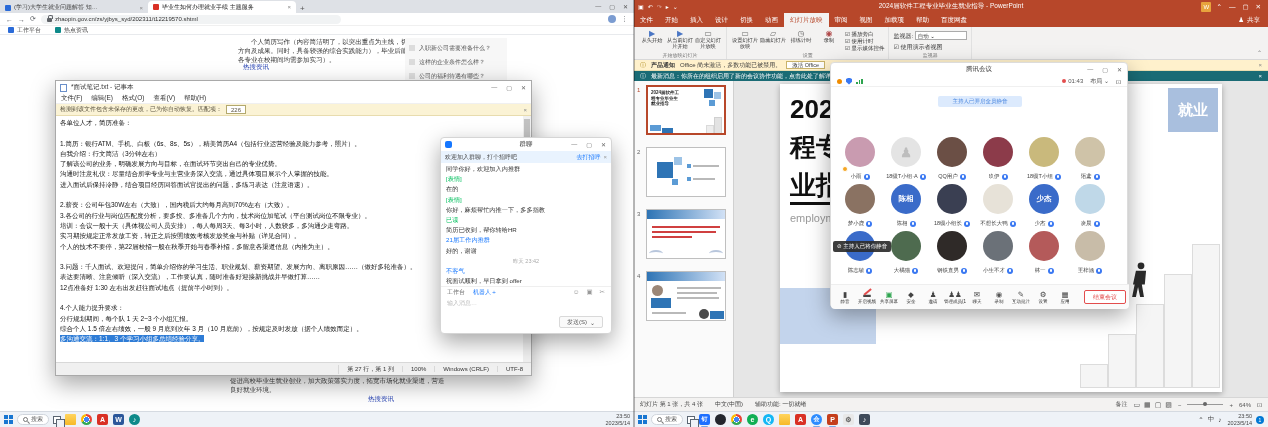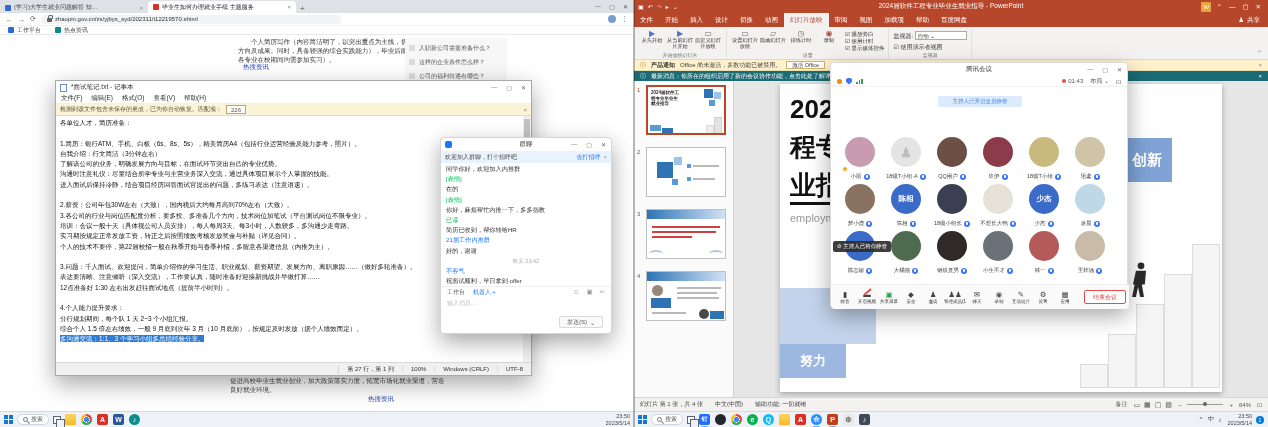--- a/index.html
+++ b/index.html
@@ -547,22 +547,21 @@
       </div>
 
       <div class="slide">
         <div class="sl-title">
           <div>2024届软件工</div>
           <div>程专业毕业生就</div>
           <div><span class="u">业指导</span></div>
         </div>
         <div class="sl-sub">employment guidance</div>
         <div class="blk" style="left:0;top:204px;width:96px;height:56px;background:#C3D4EC;"></div>
-        <div class="blk" style="left:0;top:260px;width:66px;height:34px;background:#9DB8E0;font-size:13px;">努力</div>
-        <div class="blk" style="left:342px;top:54px;width:50px;height:44px;background:#7FA3D6;font-size:15px;">创新</div>
+        <div class="blk" style="left:388px;top:4px;width:50px;height:44px;background:#A9BFDE;font-size:15px;">就业</div>
         <div class="stairs">
           <div class="step" style="left:0;height:24px;"></div>
           <div class="step" style="left:28px;height:54px;"></div>
           <div class="step" style="left:56px;height:84px;"></div>
           <div class="step" style="left:84px;height:114px;"></div>
           <div class="step" style="left:112px;height:144px;"></div>
           <svg class="man" width="22" height="42" viewBox="0 0 26 46">
             <circle cx="13" cy="5" r="4" fill="#2B2B2B"></circle>
             <path d="M7 11 h12 l-1.5 16 h-3.5 l2.5 15 h-4.5 l-2.5 -12 -2.5 12 h-4.5 l3 -15 h-2 z" fill="#2B2B2B"></path>
           </svg>

